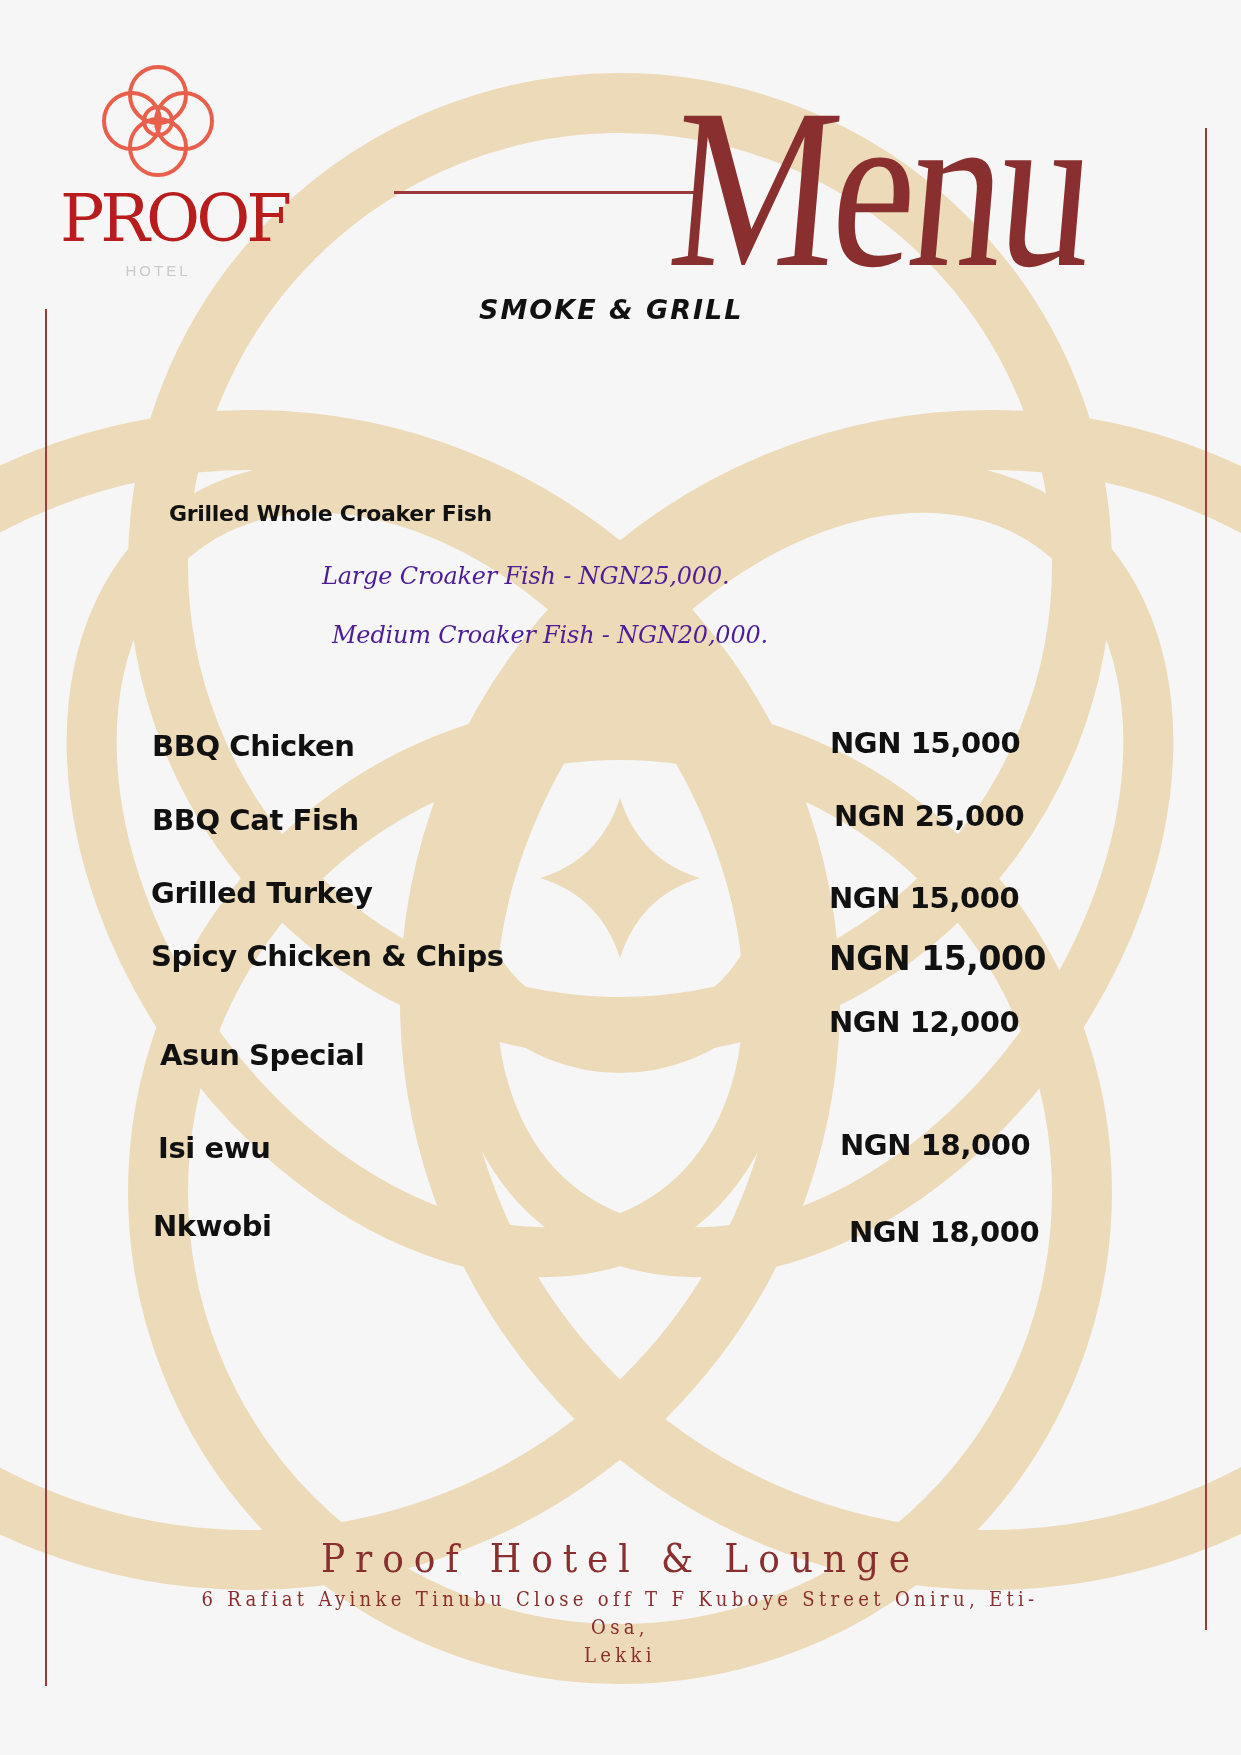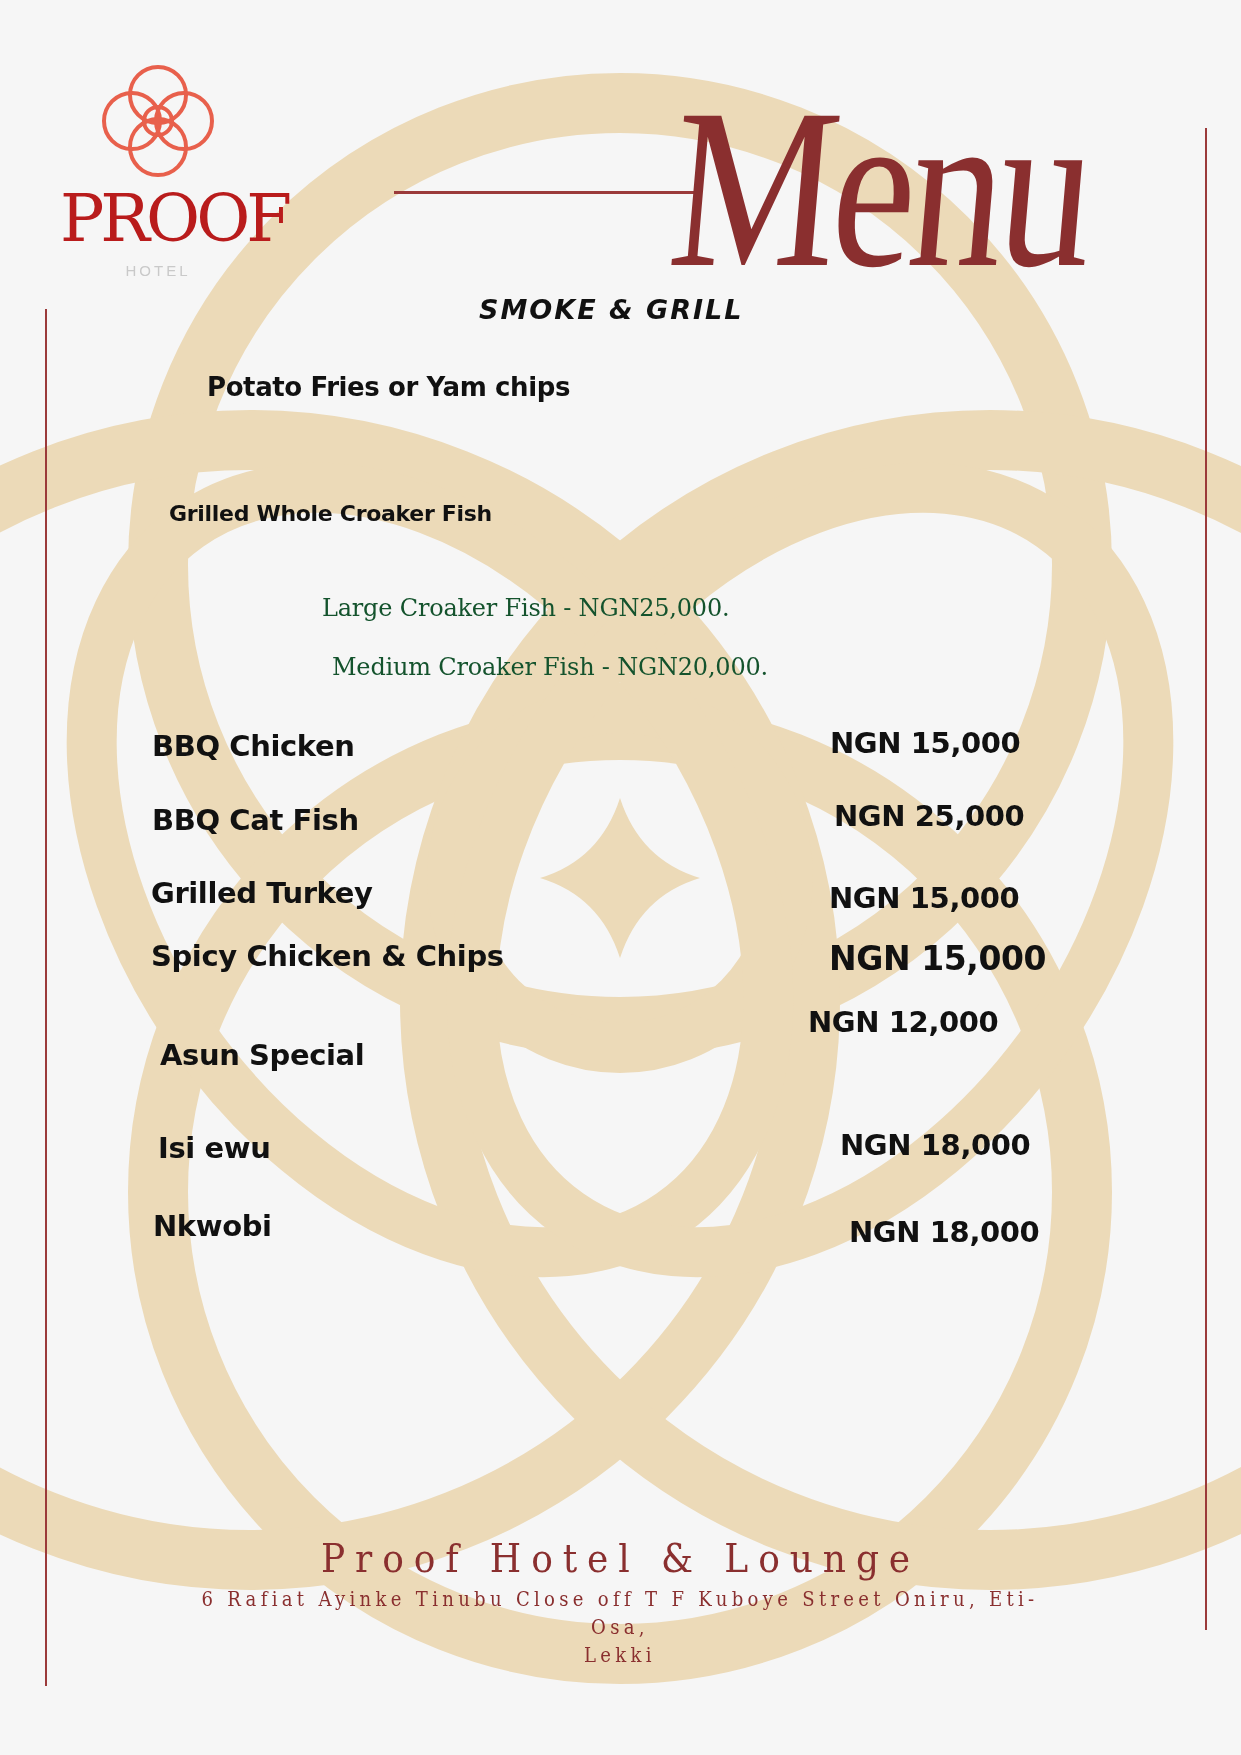--- a/index.html
+++ b/index.html
@@ -41,23 +41,22 @@
     left: 207px; top: 368px; width: 860px;
     font-family: "DejaVu Sans", sans-serif; font-weight: bold; font-size: 26px;
     line-height: 39px; color: #111; letter-spacing: -0.4px;
   }
   .fish-heading {
     left: 169px; top: 501px;
     font-family: "DejaVu Sans", sans-serif; font-weight: bold; font-size: 22px; color: #111;
     letter-spacing: -0.3px;
   }
   .fish-variant {
-    font-family: "DejaVu Serif", serif; font-size: 24px; color: #14532d;
+    font-family: "DejaVu Serif", serif; font-style: italic; font-size: 24px; color: #4c1d95;
     letter-spacing: -0.2px;
-    margin-top: 32px;
   }
 
   .item-name, .item-price {
     font-family: "DejaVu Sans", sans-serif; font-weight: bold; color: #111;
     letter-spacing: -0.4px; white-space: nowrap;
   }
   .item-name { font-size: 29px; }
   .item-price { font-size: 29px; }
   .item-price.big { font-size: 33px; }
 
@@ -107,41 +106,40 @@
   </g>
   <path fill="#e8604c" d="M58 50 Q60 56 66 58 Q60 60 58 66 Q56 60 50 58 Q56 56 58 50 Z"></path>
 </svg>
 <div class="abs wordmark">PROOF</div>
 <div class="abs wordmark-sub">HOTEL</div>
 
 <div class="abs menu-title">Menu</div>
 
 <div class="abs section-title">SMOKE &amp; GRILL</div>
 <div class="abs intro">
-  <div>Potato Fries or Yam chips</div>
 </div>
 
 <div class="abs fish-heading">Grilled Whole Croaker Fish</div>
 <div class="abs fish-variant" style="left:322px; top:562px;">Large Croaker Fish - NGN25,000.</div>
 <div class="abs fish-variant" style="left:332px; top:621px;">Medium Croaker Fish - NGN20,000.</div>
 
 <div class="abs item-name" style="left:152px; top:729px;">BBQ Chicken</div>
 <div class="abs item-price" style="left:830px; top:726px;">NGN 15,000</div>
 
 <div class="abs item-name" style="left:152px; top:803px;">BBQ Cat Fish</div>
 <div class="abs item-price" style="left:834px; top:799px;">NGN 25,000</div>
 
 <div class="abs item-name" style="left:151px; top:876px;">Grilled Turkey</div>
 <div class="abs item-price" style="left:829px; top:881px;">NGN 15,000</div>
 
 <div class="abs item-name" style="left:151px; top:939px;">Spicy Chicken &amp; Chips</div>
 <div class="abs item-price big" style="left:829px; top:939px;">NGN 15,000</div>
 
 <div class="abs item-name" style="left:160px; top:1038px;">Asun Special</div>
-<div class="abs item-price" style="left:808px; top:1005px;">NGN 12,000</div>
+<div class="abs item-price" style="left:829px; top:1005px;">NGN 12,000</div>
 
 <div class="abs item-name" style="left:158px; top:1131px;">Isi ewu</div>
 <div class="abs item-price" style="left:840px; top:1128px;">NGN 18,000</div>
 
 <div class="abs item-name" style="left:153px; top:1209px;">Nkwobi</div>
 <div class="abs item-price" style="left:849px; top:1215px;">NGN 18,000</div>
 
 <div class="abs footer-title">Proof Hotel &amp; Lounge</div>
 <div class="abs footer-address">
   <div>6 Rafiat Ayinke Tinubu Close off T F Kuboye Street Oniru, Eti-Osa,</div>

